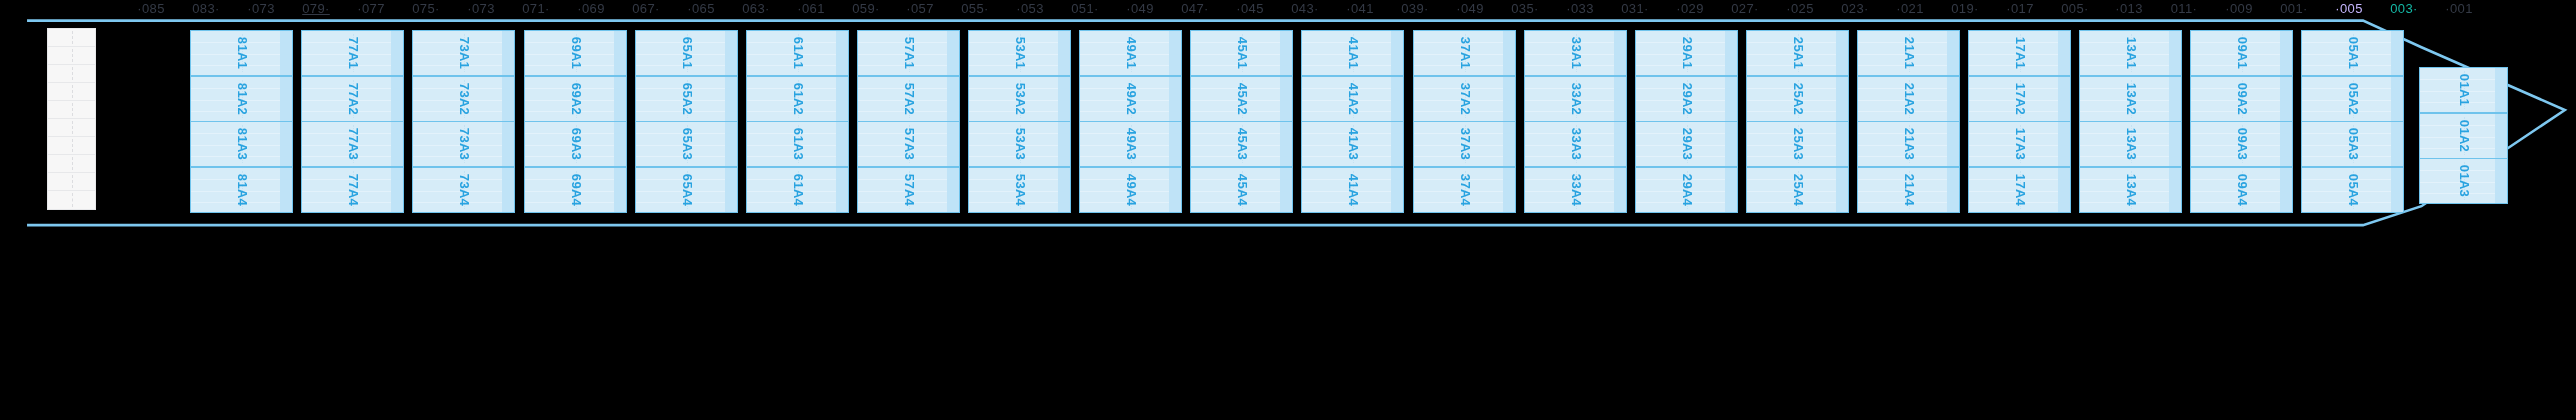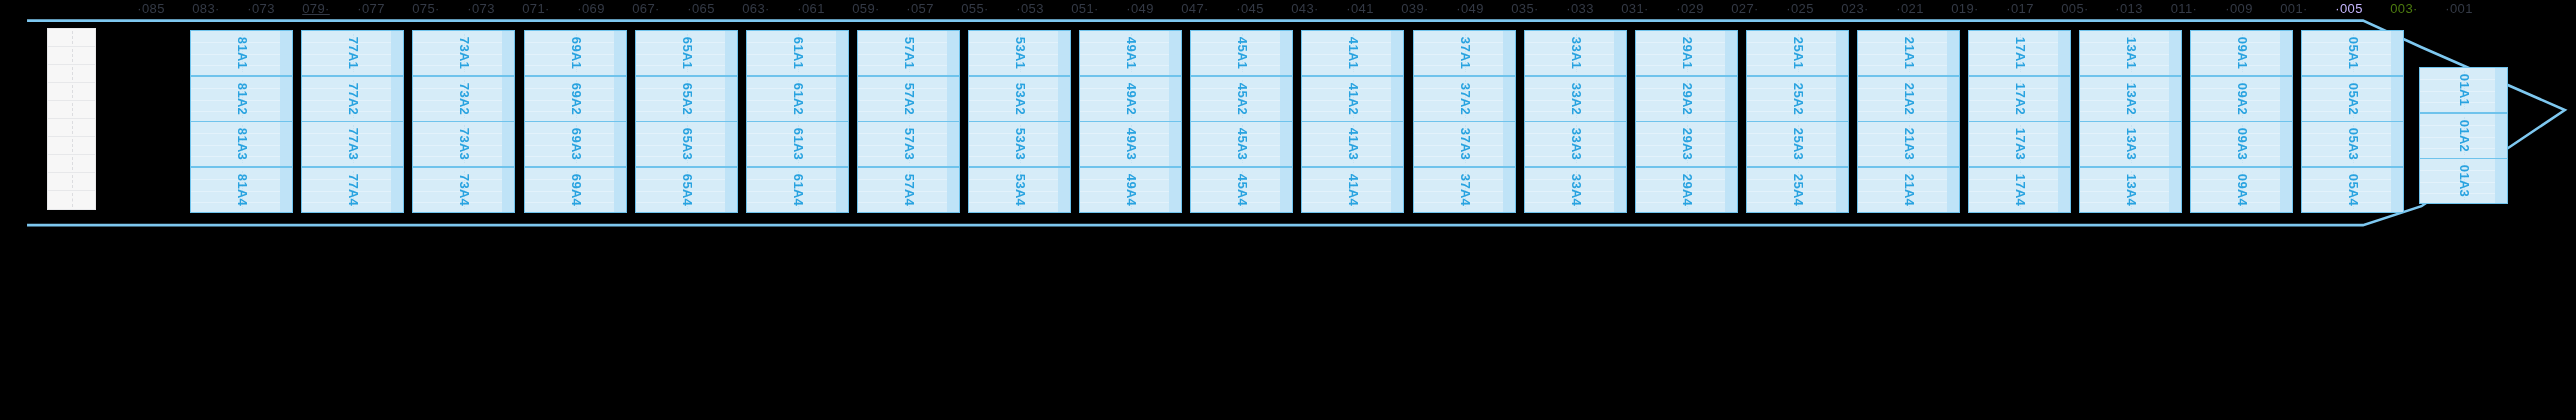--- a/index.html
+++ b/index.html
@@ -123,21 +123,21 @@
       <div class="bay-label" style="left: 1855px; color: rgb(52, 58, 70);">023·</div>
       <div class="bay-label" style="left: 1910px; color: rgb(52, 58, 70);">·021</div>
       <div class="bay-label" style="left: 1965px; color: rgb(52, 58, 70);">019·</div>
       <div class="bay-label" style="left: 2020px; color: rgb(52, 58, 70);">·017</div>
       <div class="bay-label" style="left: 2075px; color: rgb(52, 58, 70);">005·</div>
       <div class="bay-label" style="left: 2129px; color: rgb(52, 58, 70);">·013</div>
       <div class="bay-label" style="left: 2184px; color: rgb(52, 58, 70);">011·</div>
       <div class="bay-label" style="left: 2239px; color: rgb(52, 58, 70);">·009</div>
       <div class="bay-label" style="left: 2294px; color: rgb(52, 58, 70);">001·</div>
       <div class="bay-label" style="left: 2349px; color: #c4b5fd;">·005</div>
-      <div class="bay-label" style="left: 2404px; color: #4d7c0f;">003·</div>
+      <div class="bay-label" style="left: 2404px; color: #14b8a6;">003·</div>
       <div class="bay-label" style="left: 2459px; color: rgb(52, 58, 70);">·001</div>
     </div>
 
   <div id="deck-grid" style="left: 47px; top: 28px; width: 49px; height: 182px; background: rgb(247, 247, 247);">
       <div class="deck-row" style="height: 18px;">
         <span class="deck-center"></span>
       </div>
       <div class="deck-row" style="height: 18px;">
         <span class="deck-center"></span>
       </div>

